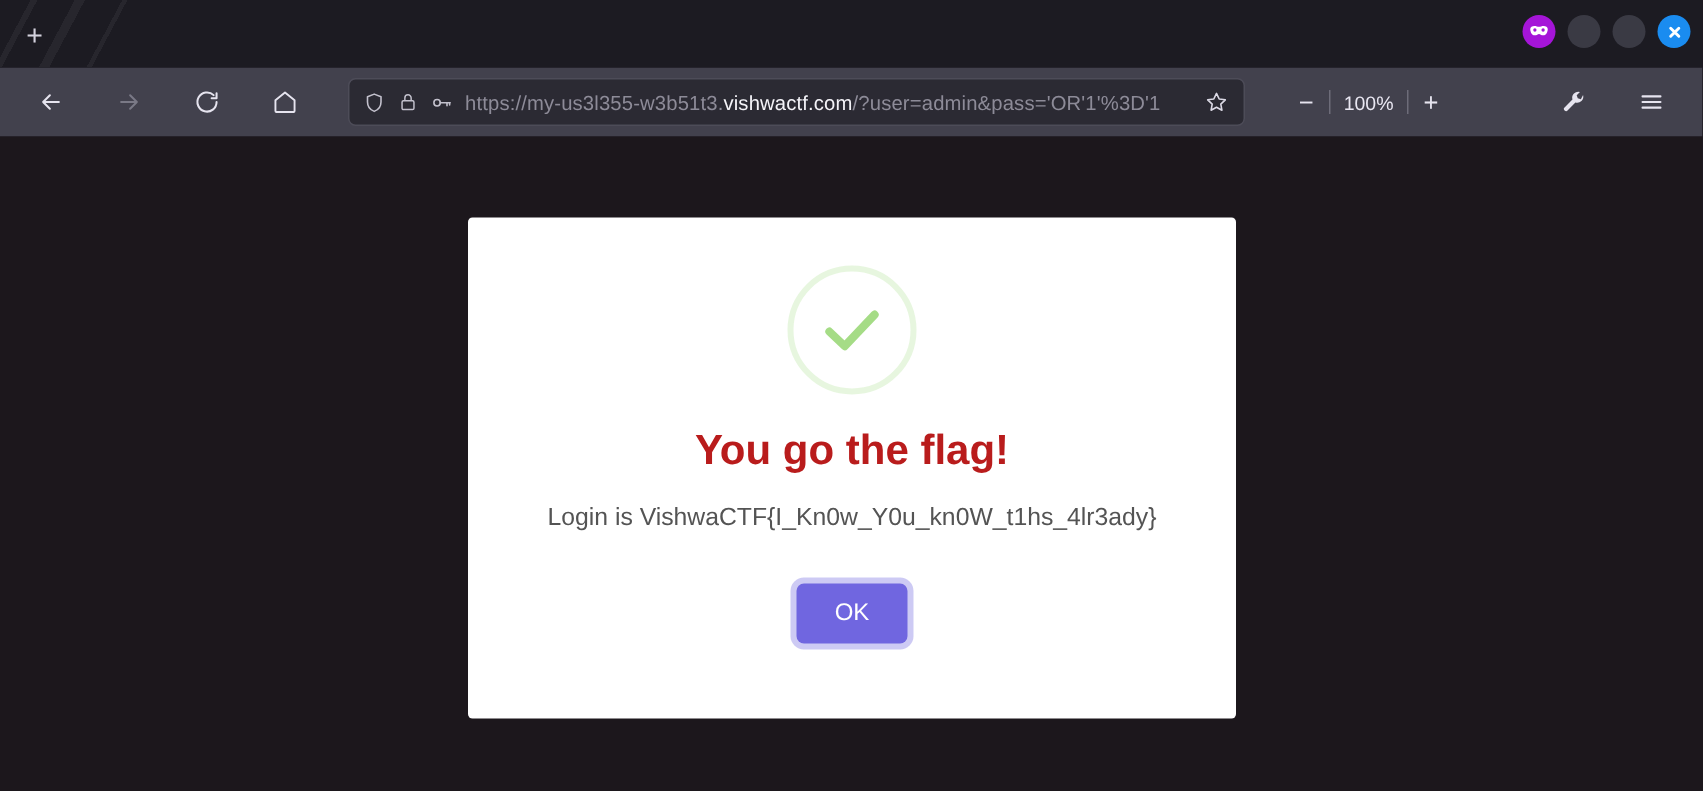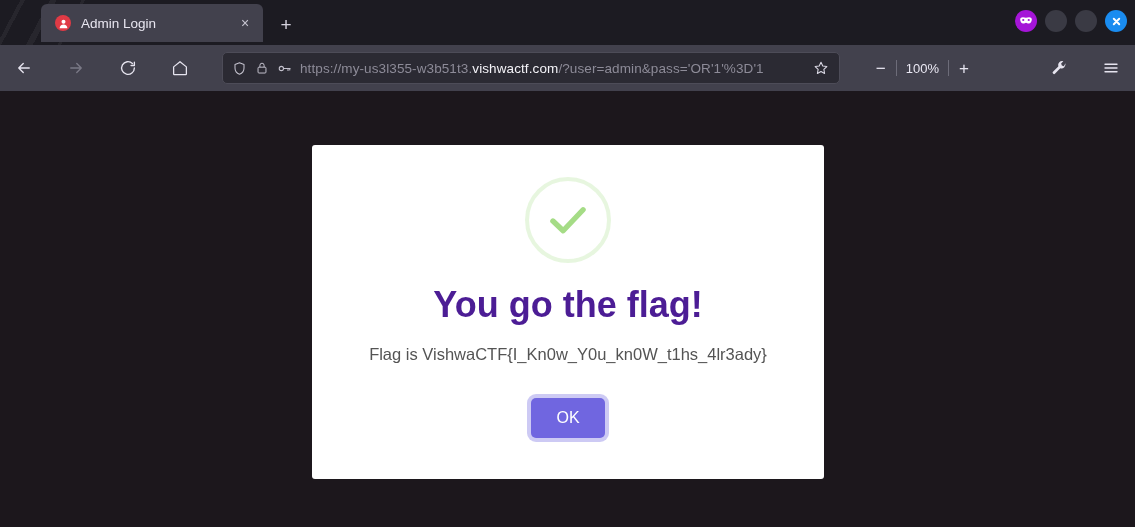--- a/index.html
+++ b/index.html
@@ -75,21 +75,21 @@
   .ext-icon { width: 22px; height: 22px; border-radius: 50%; display: flex; align-items: center; justify-content: center; }
   .ext-mask { background: #a515d8; }
   .ext-blank { background: #3a3a44; }
   .ext-close { background: #1a8cf0; }
 
   
   .navbar {
     height: 46px; flex: 0 0 46px;
     background: #42414d;
     display: flex; align-items: center;
-    padding: 0 8px;
+    padding: 0 18px;
     gap: 20px;
   }
   .navbtn {
     width: 32px; height: 32px; border-radius: 5px;
     display: flex; align-items: center; justify-content: center;
     color: #e6e4ef;
     flex: 0 0 32px;
   }
   .navbtn.disabled { color: #7a7986; }
   .urlbar {
@@ -140,23 +140,23 @@
     padding-top: 32px;
   }
   .success-icon {
     width: 86px; height: 86px;
     border-radius: 50%;
     border: 4px solid #a5dc8644;
     display: flex; align-items: center; justify-content: center;
     margin-bottom: 22px;
   }
   .dialog-title {
-    font-size: 36px;
+    font-size: 28px;
     font-weight: bold;
-    color: #4c1d95;
+    color: #b91c1c;
     text-align: center;
     line-height: 1.1;
     margin-bottom: 19px;
   }
   .dialog-text {
     font-size: 16.5px;
     color: #545454;
     text-align: center;
     padding: 0 18px;
     line-height: 1.3;
@@ -175,30 +175,20 @@
   }
 </style>
 </head>
 <body>
 
 <div class="browser">
 
   <div class="tabstrip">
     <div class="tabstrip-deco"></div>
 
-    <div class="tab">
-      <span class="tab-favicon">
-        <svg width="11" height="11" viewBox="0 0 16 16">
-          <circle cx="8" cy="5.4" r="2.9" fill="#ffffff"></circle>
-          <path d="M2.4 15c0-3.2 2.5-5.4 5.6-5.4s5.6 2.2 5.6 5.4z" fill="#ffffff"></path>
-        </svg>
-      </span>
-      <span class="tab-title">Admin Login</span>
-      <span class="tab-close">×</span>
-    </div>
 
     <div class="newtab">+</div>
 
     <div class="tabstrip-right">
       <span class="ext-icon ext-mask">
         <svg width="14" height="14" viewBox="0 0 24 24">
           <path d="M2 9c0-2.2 2.3-3.4 4.6-3.4 2.1 0 3.9.9 5.4.9s3.3-.9 5.4-.9C19.7 5.6 22 6.8 22 9c0 3.5-2 7.4-5.3 7.4-2.1 0-3.3-1.6-4.7-1.6s-2.6 1.6-4.7 1.6C4 16.4 2 12.5 2 9z" fill="#ffffff"></path>
           <circle cx="7.3" cy="10.3" r="1.9" fill="#a515d8"></circle>
           <circle cx="16.7" cy="10.3" r="1.9" fill="#a515d8"></circle>
         </svg>
@@ -292,21 +282,21 @@
     <div class="dialog">
 
       <div class="success-icon">
         <svg width="56" height="56" viewBox="0 0 52 52">
           <path d="M12 27 L21.5 36 L40 16.5" fill="none" stroke="#a5dc86" stroke-width="5" stroke-linecap="round" stroke-linejoin="round"></path>
         </svg>
       </div>
 
       <div class="dialog-title">You go the flag!</div>
 
-      <div class="dialog-text">Flag is VishwaCTF{I_Kn0w_Y0u_kn0W_t1hs_4lr3ady}</div>
+      <div class="dialog-text">Login is VishwaCTF{I_Kn0w_Y0u_kn0W_t1hs_4lr3ady}</div>
 
       <div class="dialog-btn-wrap">
         <button class="dialog-btn">OK</button>
       </div>
 
     </div>
 
   </div>
 
 </div>

